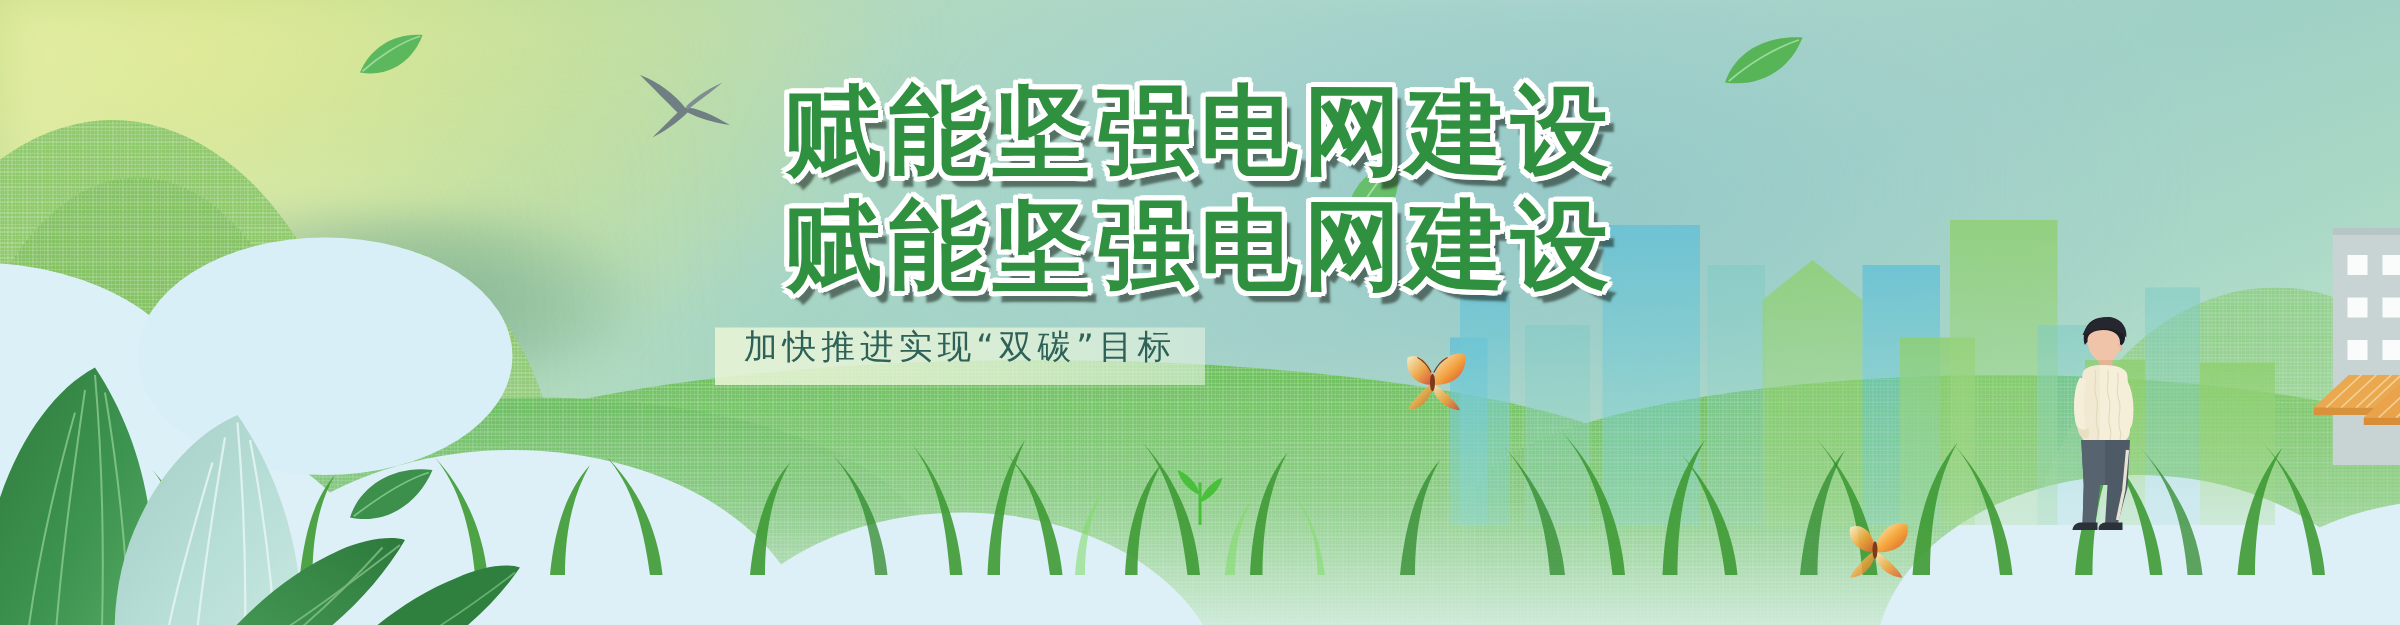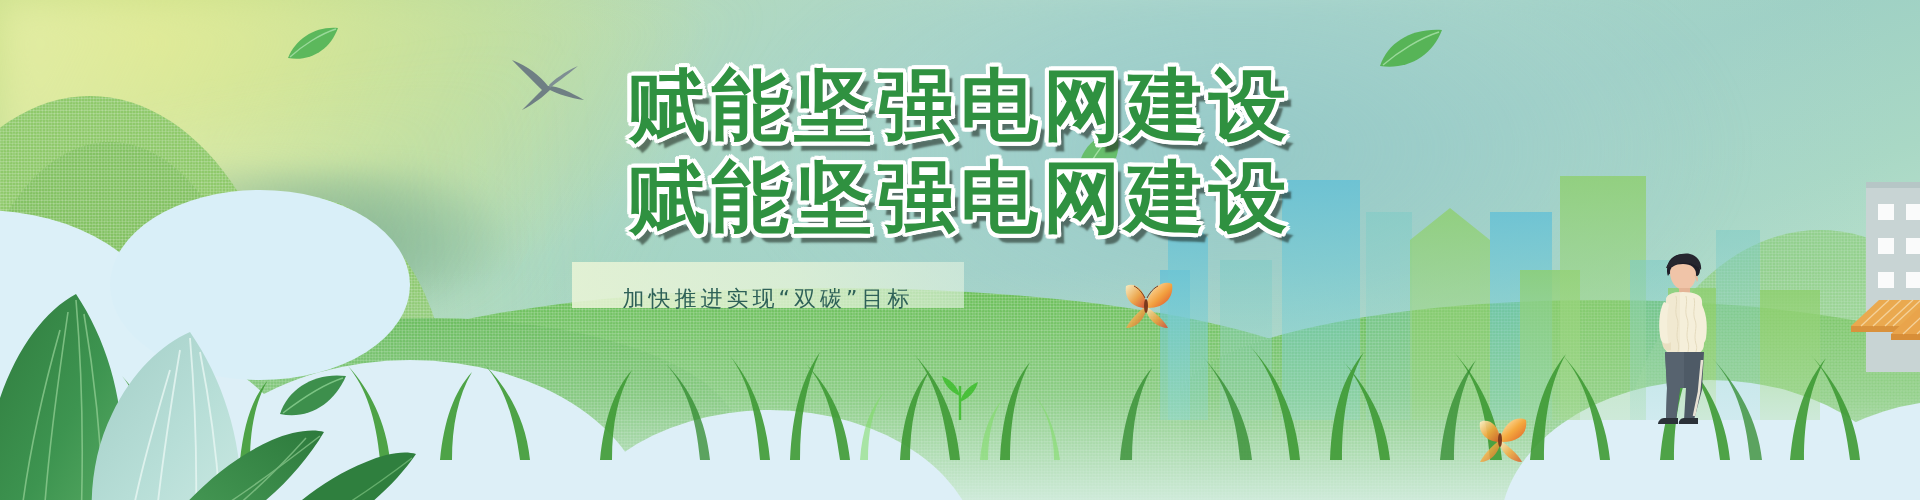--- a/index.html
+++ b/index.html
@@ -95,25 +95,25 @@
   
   .sub-bar {
     position: absolute;
     left: 572px; top: 262px;
     width: 392px; height: 46px;
     background: linear-gradient(90deg, rgba(233,244,214,0.88) 0%, rgba(229,243,216,0.80) 55%, rgba(226,242,224,0.62) 100%);
     z-index: 38;
   }
   .sub-text {
     position: absolute;
-    left: 572px; top: 276px;
+    left: 572px; top: 254px;
     width: 392px; height: 46px;
     display: flex; align-items: center; justify-content: center;
     font-family: "DejaVu Sans", "Liberation Sans", sans-serif;
-    font-size: 22px;
+    font-size: 27px;
     letter-spacing: 4px;
     color: #2e6158;
     z-index: 41;
     white-space: nowrap;
   }
 
   
   .cloud {
     position: absolute;
     border-radius: 50%;

